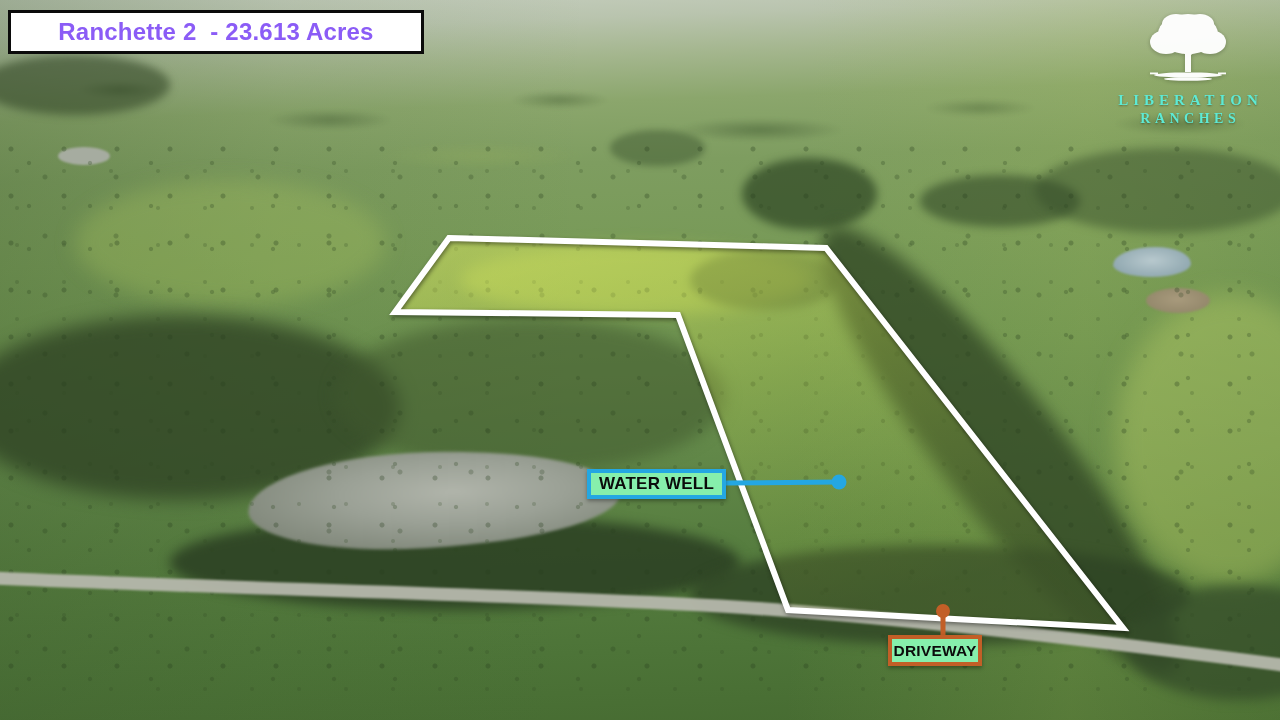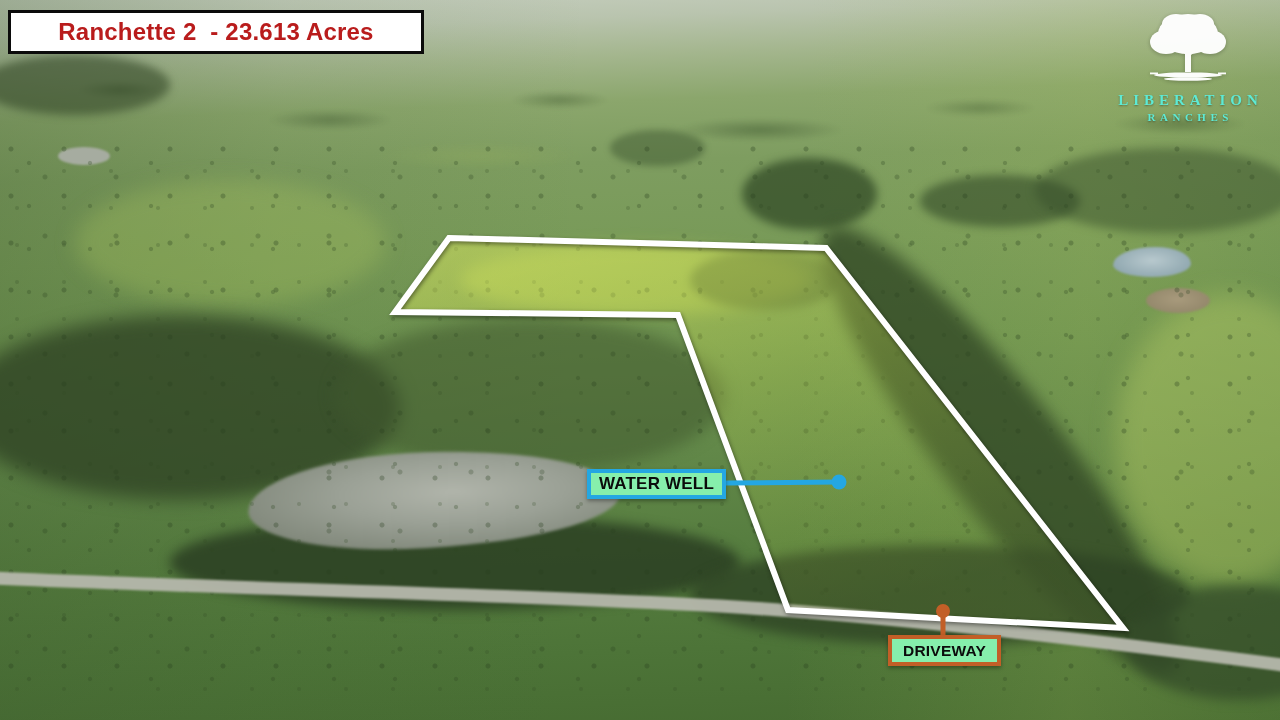--- a/index.html
+++ b/index.html
@@ -62,43 +62,43 @@
   }
   
   svg.overlay{position:absolute;inset:0;}
   .road{filter:blur(1px);}
   .boundary-stroke{filter:drop-shadow(1px 2px 2px rgba(0,0,0,.45));}
   
   .title-badge{
     position:absolute;left:8px;top:10px;width:416px;height:44px;box-sizing:border-box;
     background:#fff;border:3px solid #0b0b0b;display:flex;align-items:center;justify-content:center;
   }
-  .title-badge span{font-weight:bold;font-size:24px;color:#b91c1c;white-space:pre;letter-spacing:.2px;}
+  .title-badge span{font-weight:bold;font-size:24px;color:#8b5cf6;white-space:pre;letter-spacing:.2px;}
   .logo{position:absolute;left:1103px;top:6px;width:170px;text-align:center;color:#5eead4;}
   .logo .tree{display:block;margin:0 auto;opacity:.97;
     filter:drop-shadow(0 1px 2px rgba(0,0,0,.25));}
   .logo .name{
     font-family:"Liberation Serif",serif;font-weight:bold;font-size:15px;
     letter-spacing:5px;margin-top:2px;text-indent:5px;
     text-shadow:0 1px 2px rgba(0,0,0,.35);
   }
   .logo .subname{
-    font-family:"Liberation Serif",serif;font-weight:bold;font-size:11px;
+    font-family:"Liberation Serif",serif;font-weight:bold;font-size:14px;
     letter-spacing:4.5px;margin-top:2px;text-indent:4.5px;
     text-shadow:0 1px 2px rgba(0,0,0,.35);
   }
   .callout{
     position:absolute;box-sizing:border-box;background:#86efac;
     display:flex;align-items:center;justify-content:center;
     box-shadow:0 2px 4px rgba(0,0,0,.35);
   }
   .callout span{font-weight:bold;color:#0b0b0b;letter-spacing:.2px;}
   .water-well-box{left:587px;top:469px;width:139px;height:30px;border:4px solid #24a7e2;}
   .water-well-box span{font-size:17px;}
-  .driveway-box{left:888px;top:635px;width:113px;height:31px;border:4px solid #c25f27;}
+  .driveway-box{left:888px;top:635px;width:94px;height:31px;border:4px solid #c25f27;}
   .driveway-box span{font-size:15.5px;}
   .disclaimer{
     position:absolute;left:14px;top:681px;width:1240px;
     color:#fff;font-weight:bold;font-size:18px;letter-spacing:.1px;
     text-shadow:0 1px 2px rgba(0,0,0,.9),0 2px 5px rgba(0,0,0,.55);
   }
 </style>
 </head>
 <body>
 

